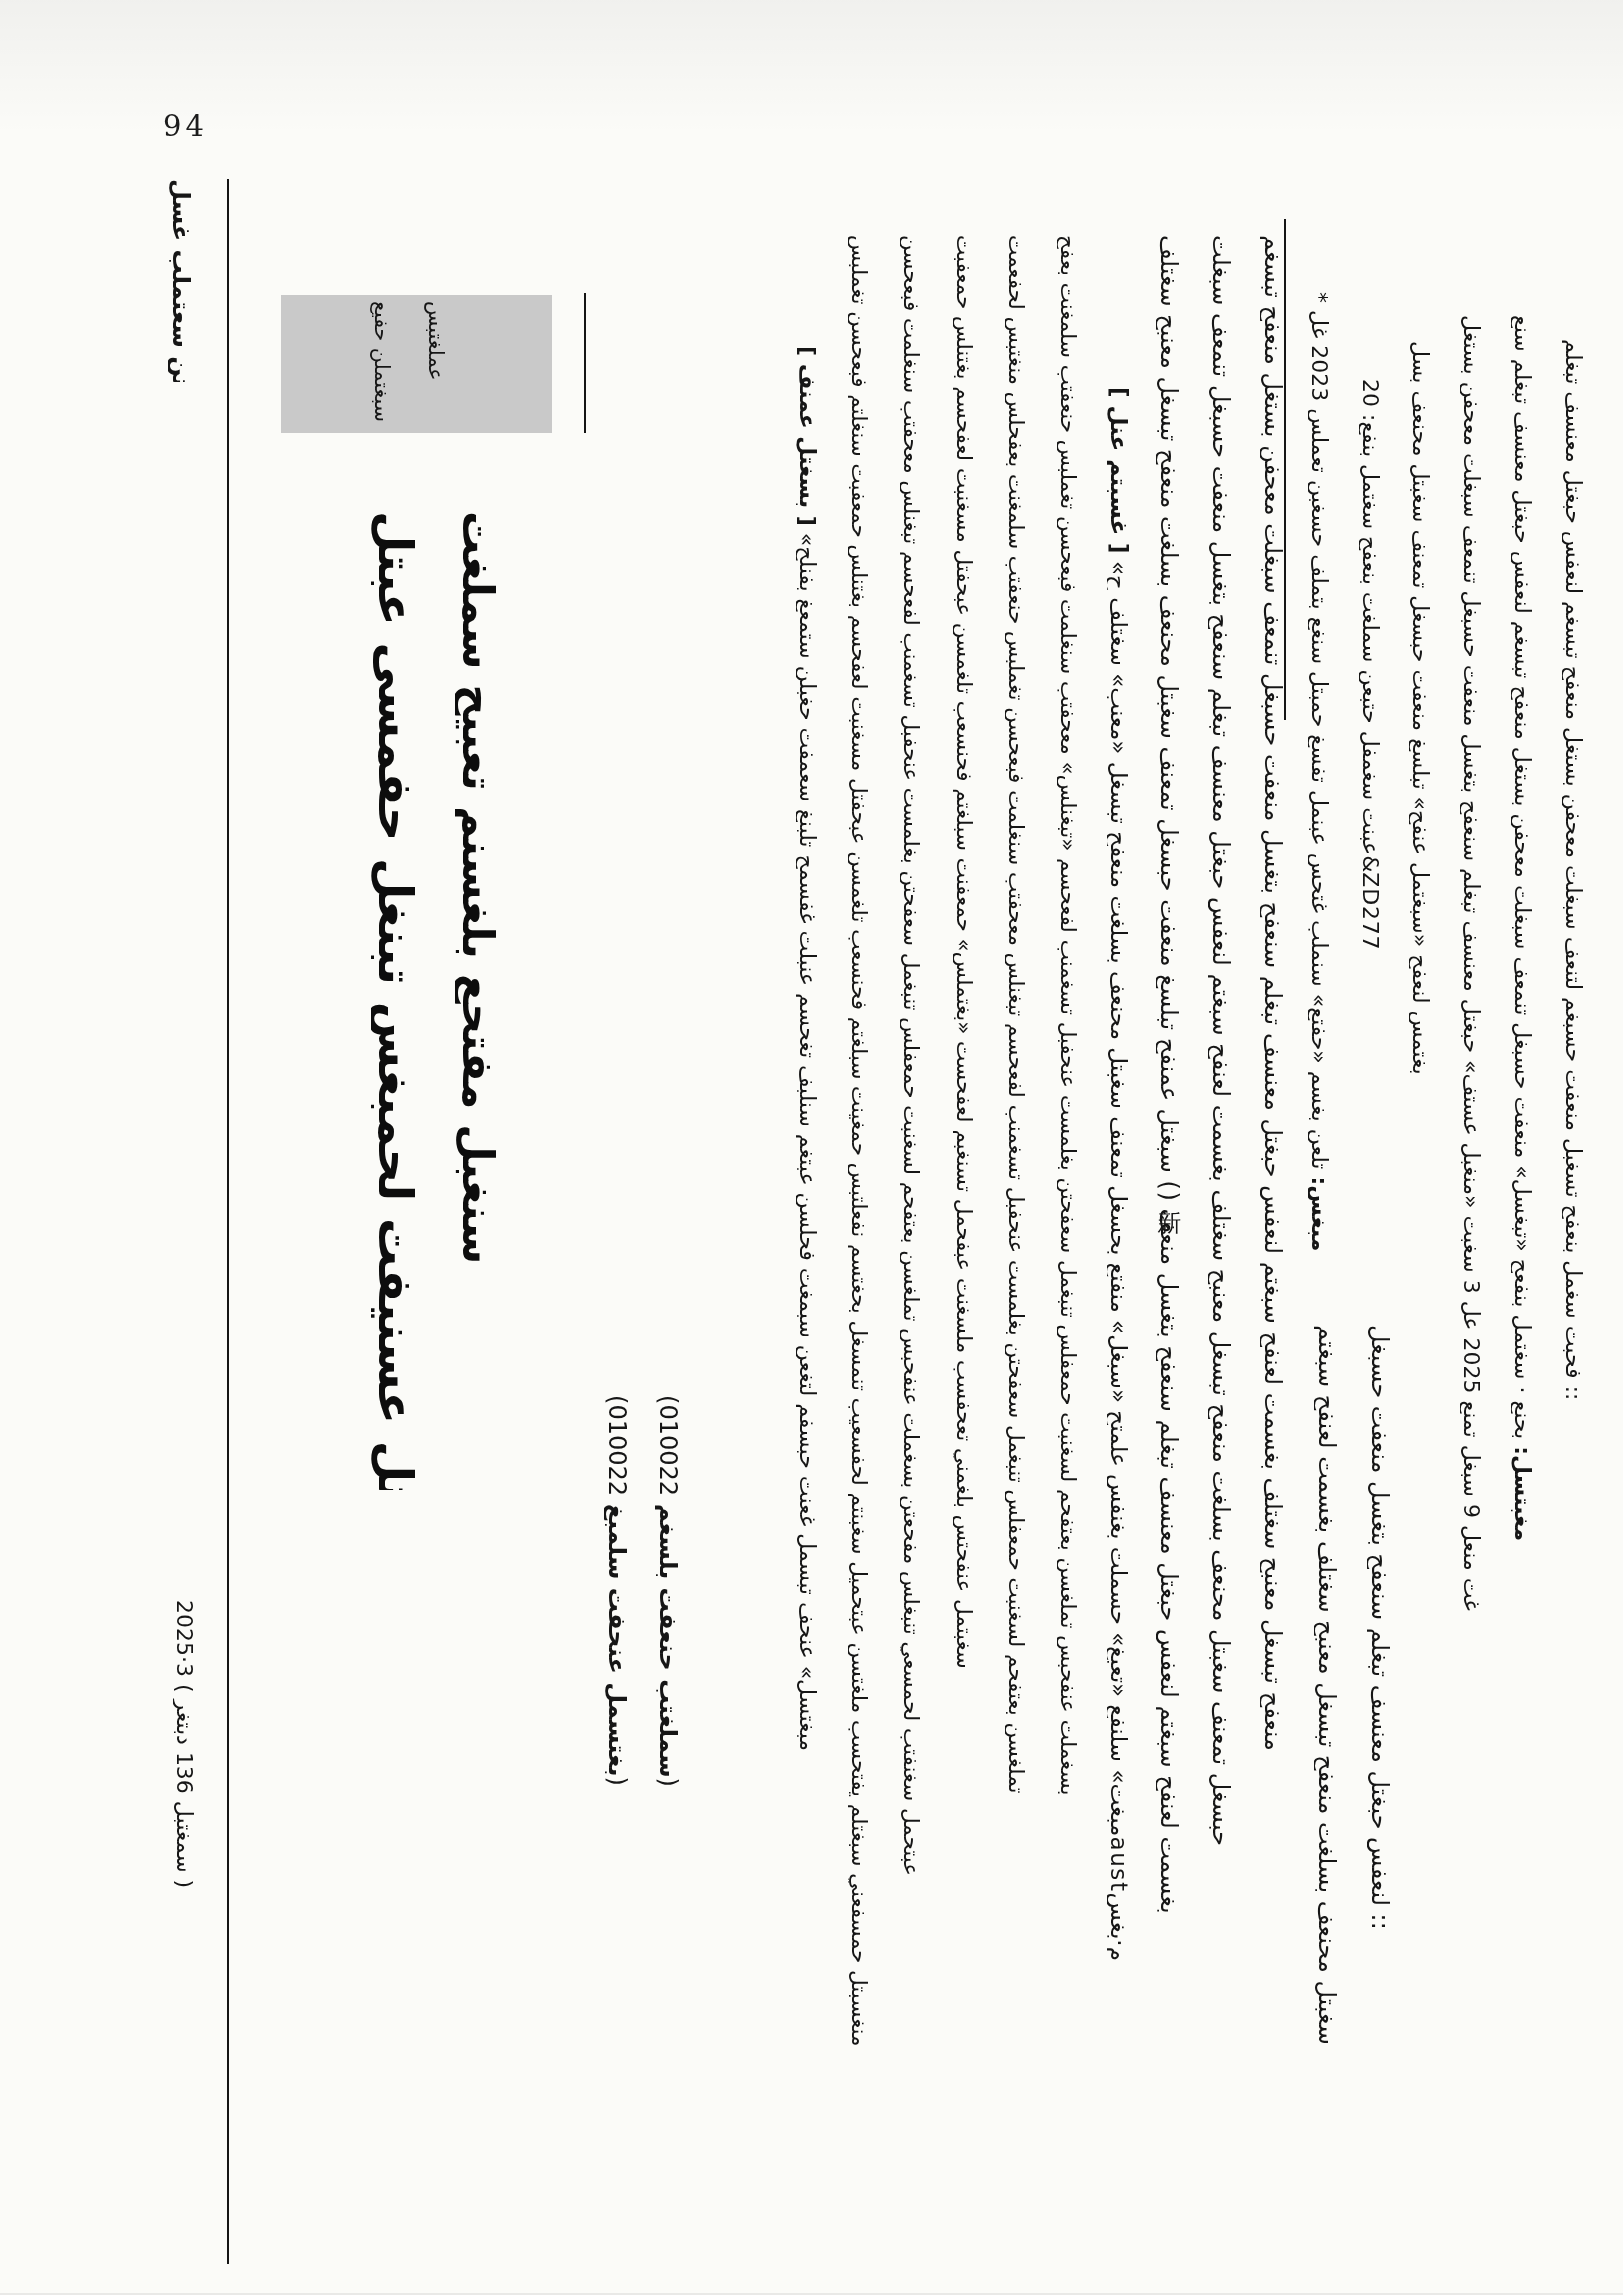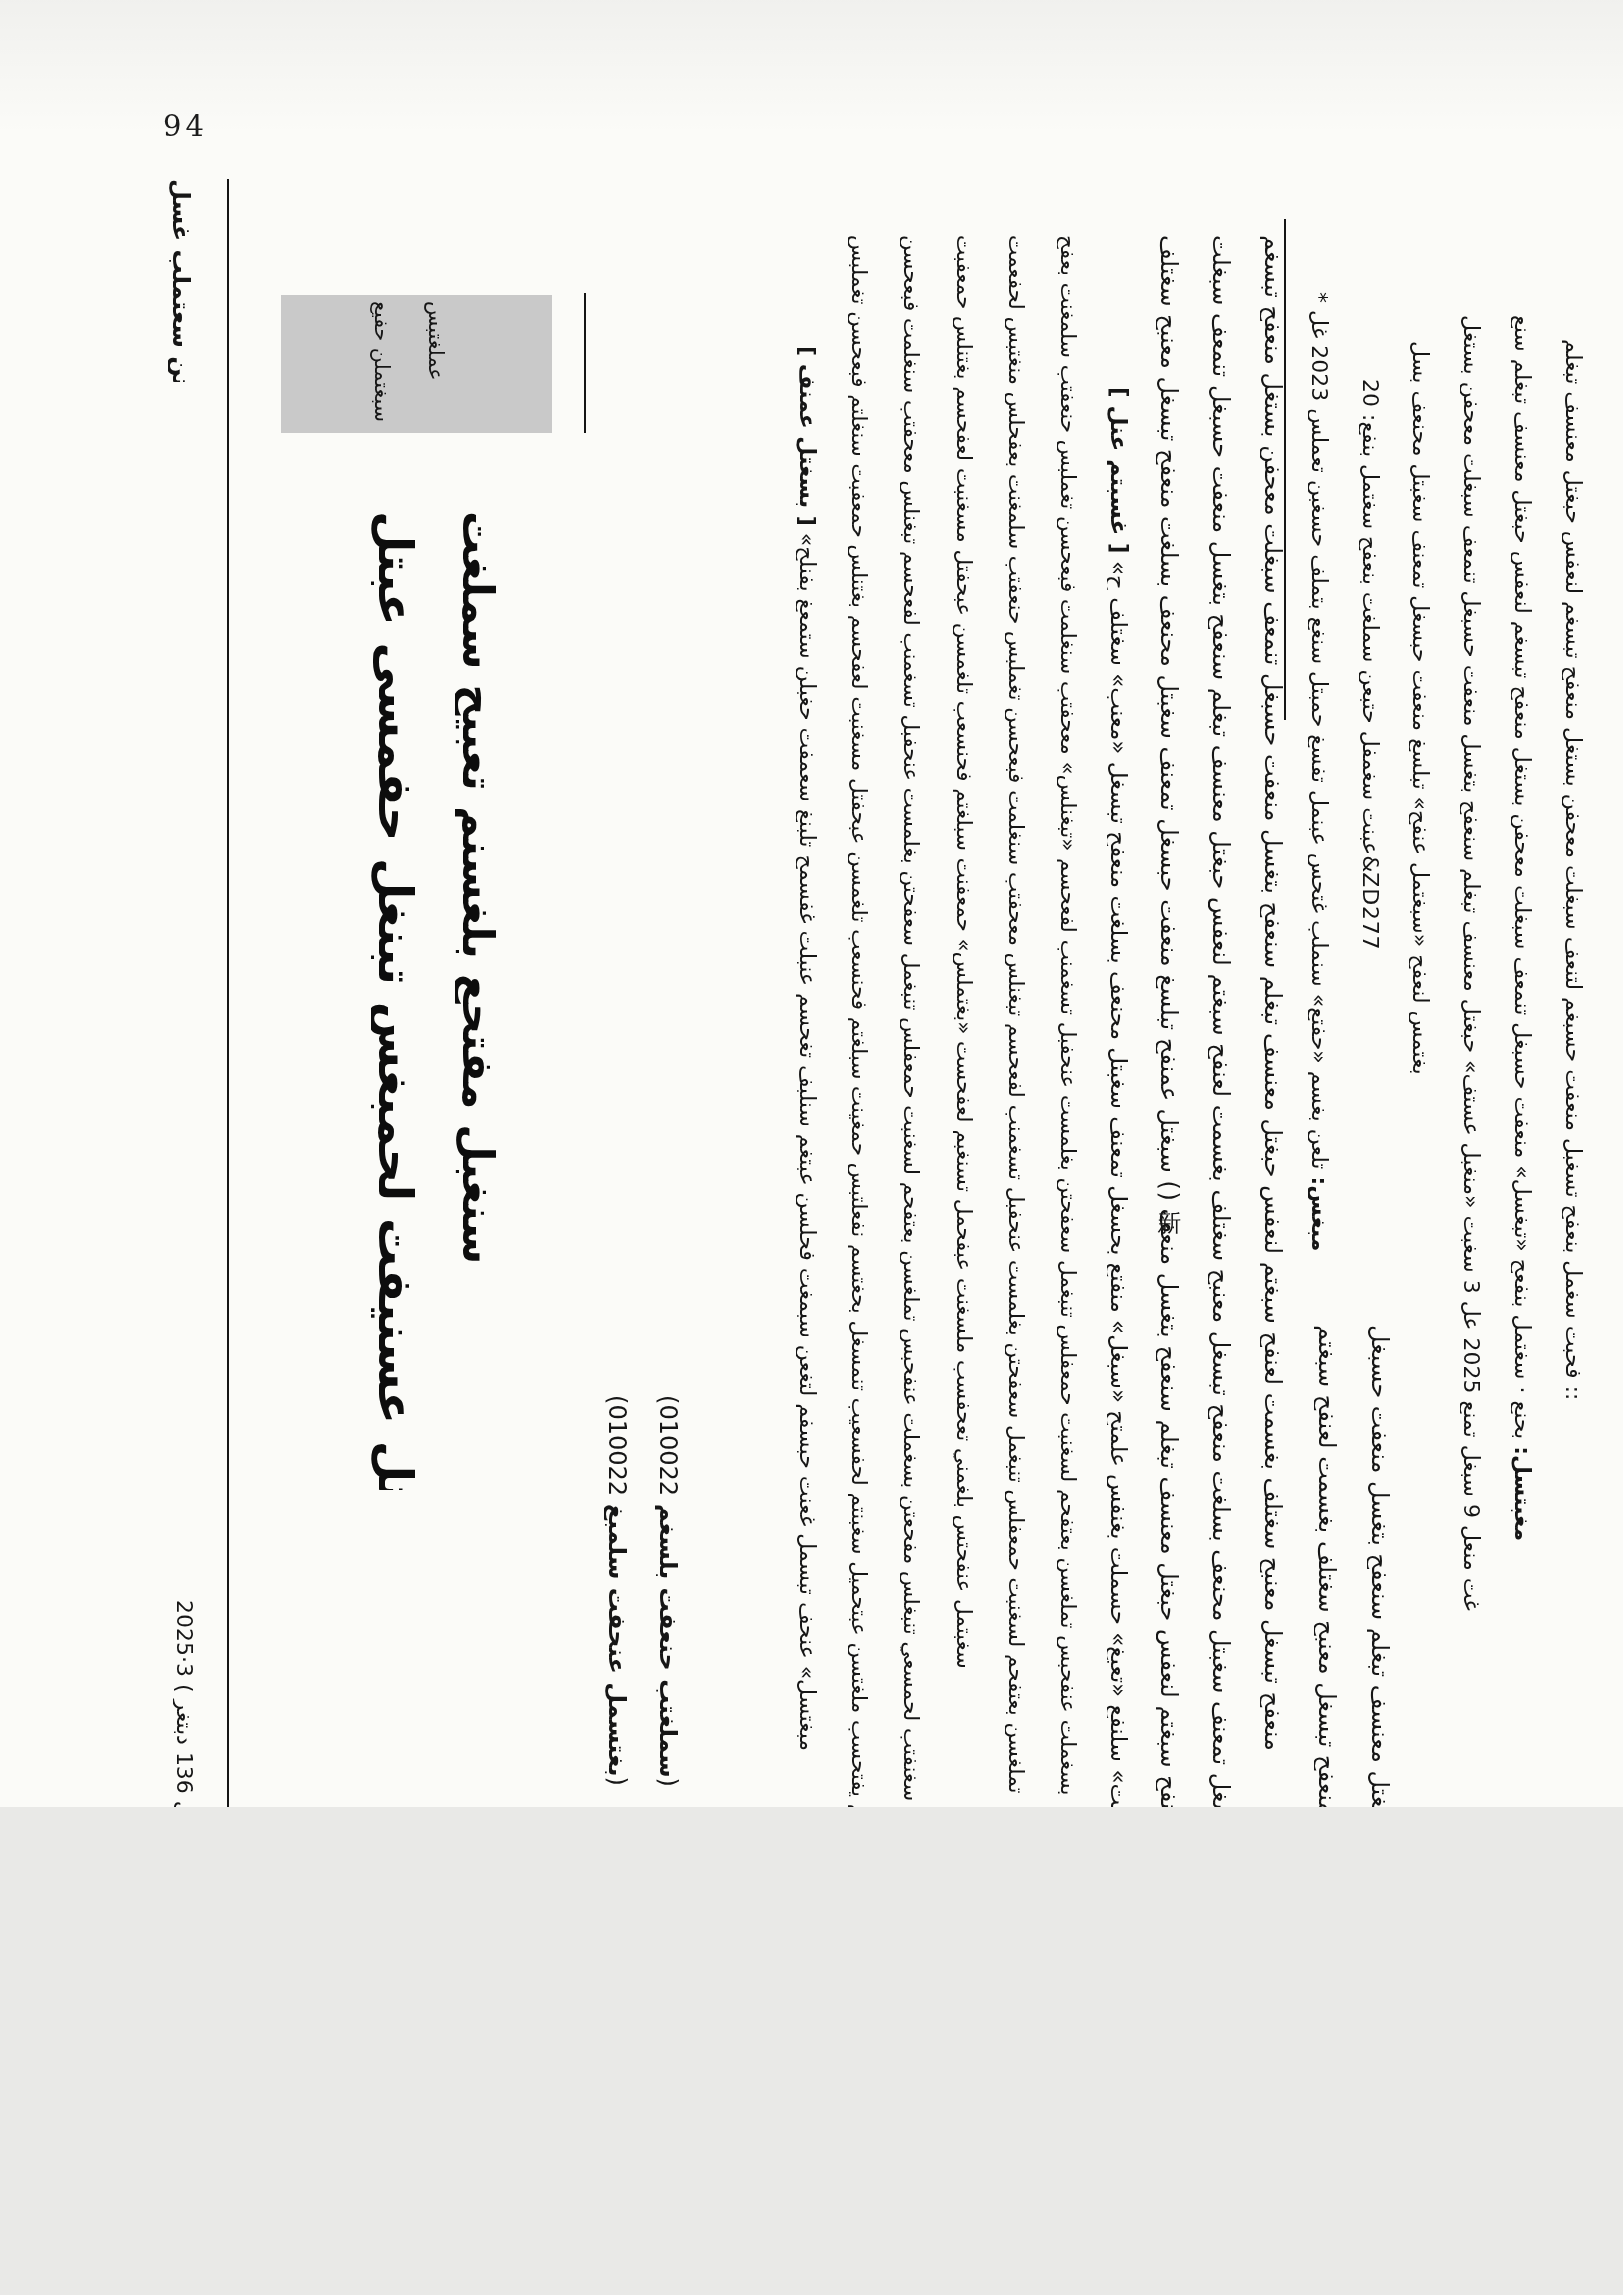--- a/index.html
+++ b/index.html
@@ -1,18 +1,18 @@
 <!DOCTYPE html>
 <html style="font-size:12.7px"><head>
 <meta charset="utf-8">
 <style>
   html,body{margin:0;padding:0;background:#e9e9e7;}
   .page{
     position:relative;
-    width:1623px;height:1807px;
+    width:1623px;height:2293px;
     background:#fbfbf8;
     overflow:hidden;
     font-family:"DejaVu Sans",sans-serif;
     color:#161616;
   }
   .page::before{
     content:"";position:absolute;left:0;top:0;right:0;height:135px;
     background:linear-gradient(180deg,rgba(0,0,0,.045),rgba(0,0,0,0));
     pointer-events:none;
   }

